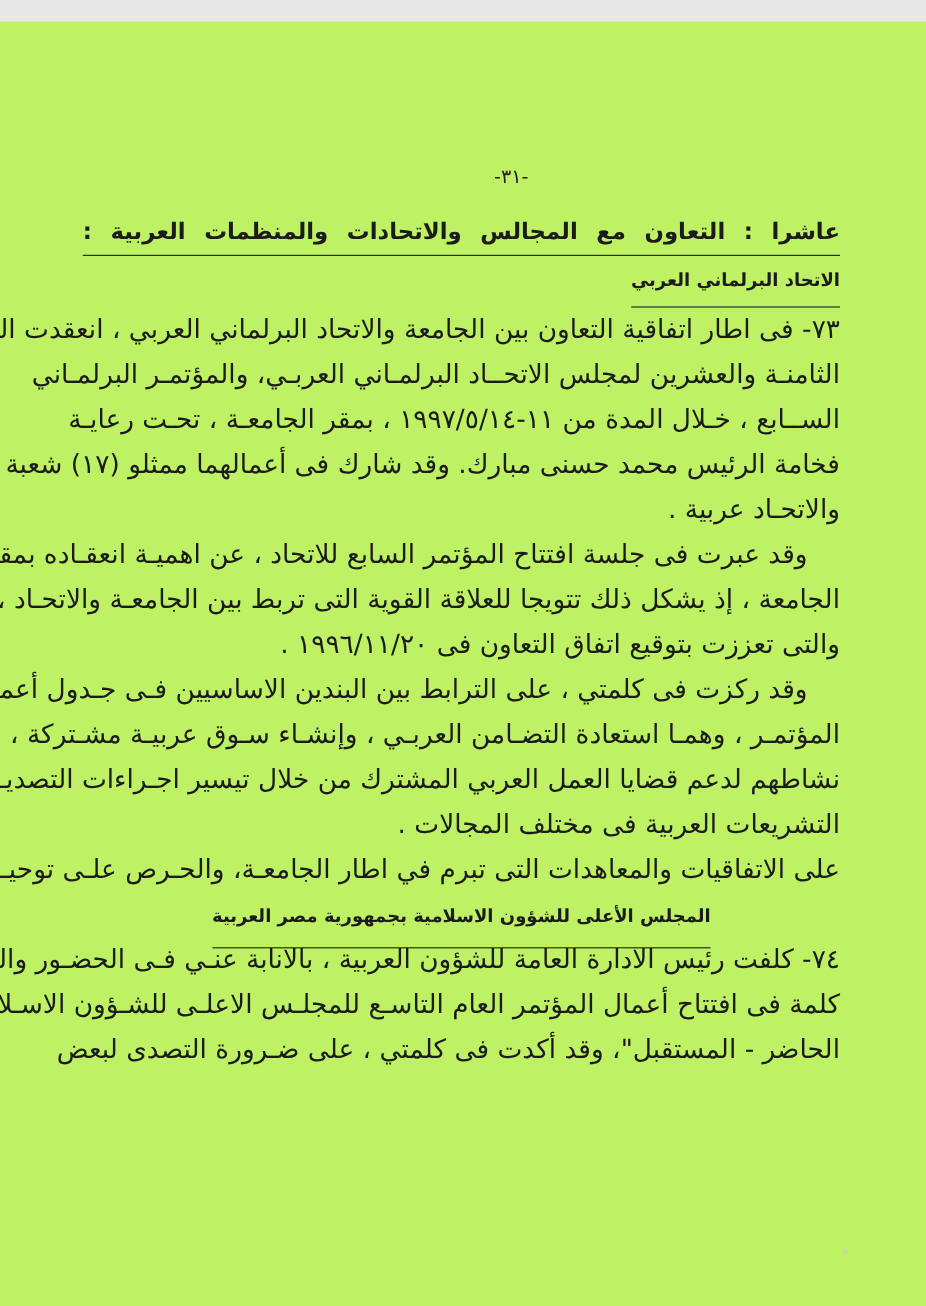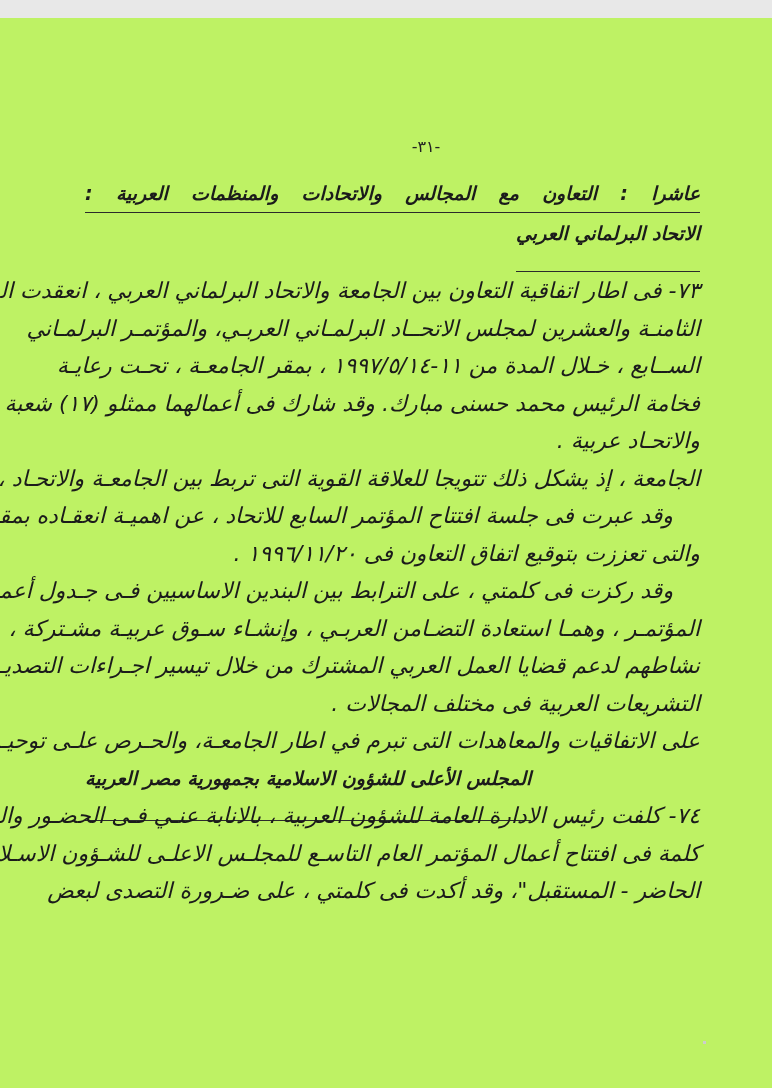--- a/index.html
+++ b/index.html
@@ -14,38 +14,38 @@
     color:#1b1b1b;
   }
   .pageno{
     position:absolute;top:119px;left:0;right:0;
     text-align:center;
     font-size:16px;letter-spacing:2px;
     transform:translateX(40px);
     color:#222;
   }
   .content{
-    position:absolute;top:164px;right:72px;left:85px;font-style:italic;
+    position:absolute;top:164px;right:72px;left:69px;
   }
   .h1{margin:0 0 3px 0;}
   .h1 .u{
     display:inline-block;width:100%;
     font-size:19px;font-weight:bold;
     text-align:justify;text-align-last:justify;
     padding-bottom:8px;
     border-bottom:1.6px solid #2b2b2b;
   }
   .h2{margin:5px 0 0 0;text-align:right;line-height:30px;}
   .h2 .u,.h3 .u{
     display:inline-block;
-    font-size:19px;font-weight:bold;
-    padding-bottom:23px;
+    font-size:15px;font-weight:bold;
+    padding-bottom:7px;
     border-bottom:1.6px solid #2b2b2b;
   }
-  .h3{margin:0;text-align:left;line-height:37.5px;height:37.5px;}
+  .h3{margin:0;text-align:center;line-height:37.5px;height:37.5px;}
   .ln{
     font-size:22px;
     line-height:37.5px;
     text-align:justify;
     text-align-last:justify;
     white-space:nowrap;
   }
   .ln.end{text-align-last:right;}
   .ln.ind{text-indent:27px;}
   .speck{
@@ -72,22 +72,22 @@
 
     <div>
       <div class="ln">٧٣- فى اطار اتفاقية التعاون بين الجامعة والاتحاد البرلماني العربي ، انعقدت الـدورة</div>
       <div class="ln">الثامنـة والعشرين لمجلس الاتحــاد البرلمـاني العربـي، والمؤتمـر البرلمـاني</div>
       <div class="ln">الســابع ، خـلال المدة من ١١-١٩٩٧/٥/١٤ ، بمقر الجامعـة ، تحـت رعايـة</div>
       <div class="ln">فخامة الرئيس محمد حسنى مبارك.  وقد شارك فى أعمالهما ممثلو (١٧) شعبة</div>
       <div class="ln end">والاتحـاد عربية .</div>
     </div>
 
     <div>
+      <div class="ln ind">وقد عبرت فى جلسة افتتاح المؤتمر السابع للاتحاد ،  عن اهميـة انعقـاده بمقر</div>
       <div class="ln">الجامعة ، إذ يشكل ذلك تتويجا للعلاقة القوية التى تربط بين  الجامعـة والاتحـاد ،</div>
-      <div class="ln ind">وقد عبرت فى جلسة افتتاح المؤتمر السابع للاتحاد ،  عن اهميـة انعقـاده بمقر</div>
       <div class="ln end">والتى تعززت بتوقيع اتفاق التعاون فى ١٩٩٦/١١/٢٠ .</div>
     </div>
 
     <div>
       <div class="ln ind">وقد ركزت فى كلمتي ، على الترابط بين البندين الاساسيين فـى جـدول أعمـال</div>
       <div class="ln">المؤتمـر ، وهمـا استعادة التضـامن العربـي ، وإنشـاء سـوق عربيـة مشـتركة ،</div>
       <div class="ln">نشاطهم لدعم قضايا العمل العربي المشترك من خلال تيسير اجـراءات التصديـق</div>
       <div class="ln end">التشريعات العربية فى مختلف المجالات .</div>
       <div class="ln">على الاتفاقيات والمعاهدات التى تبرم في اطار الجامعـة، والحـرص علـى توحيـد</div>
     </div>

